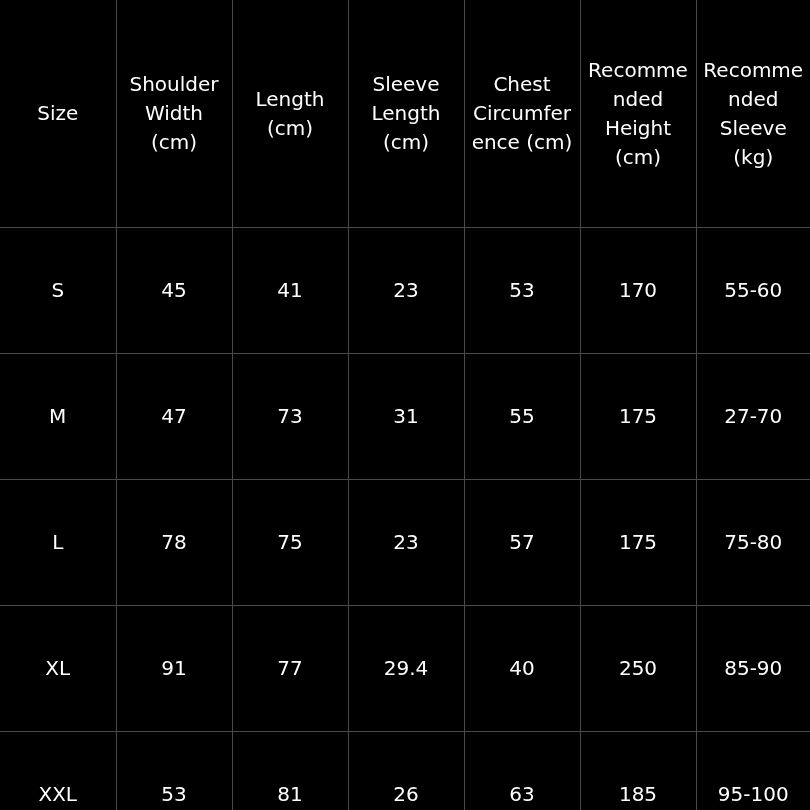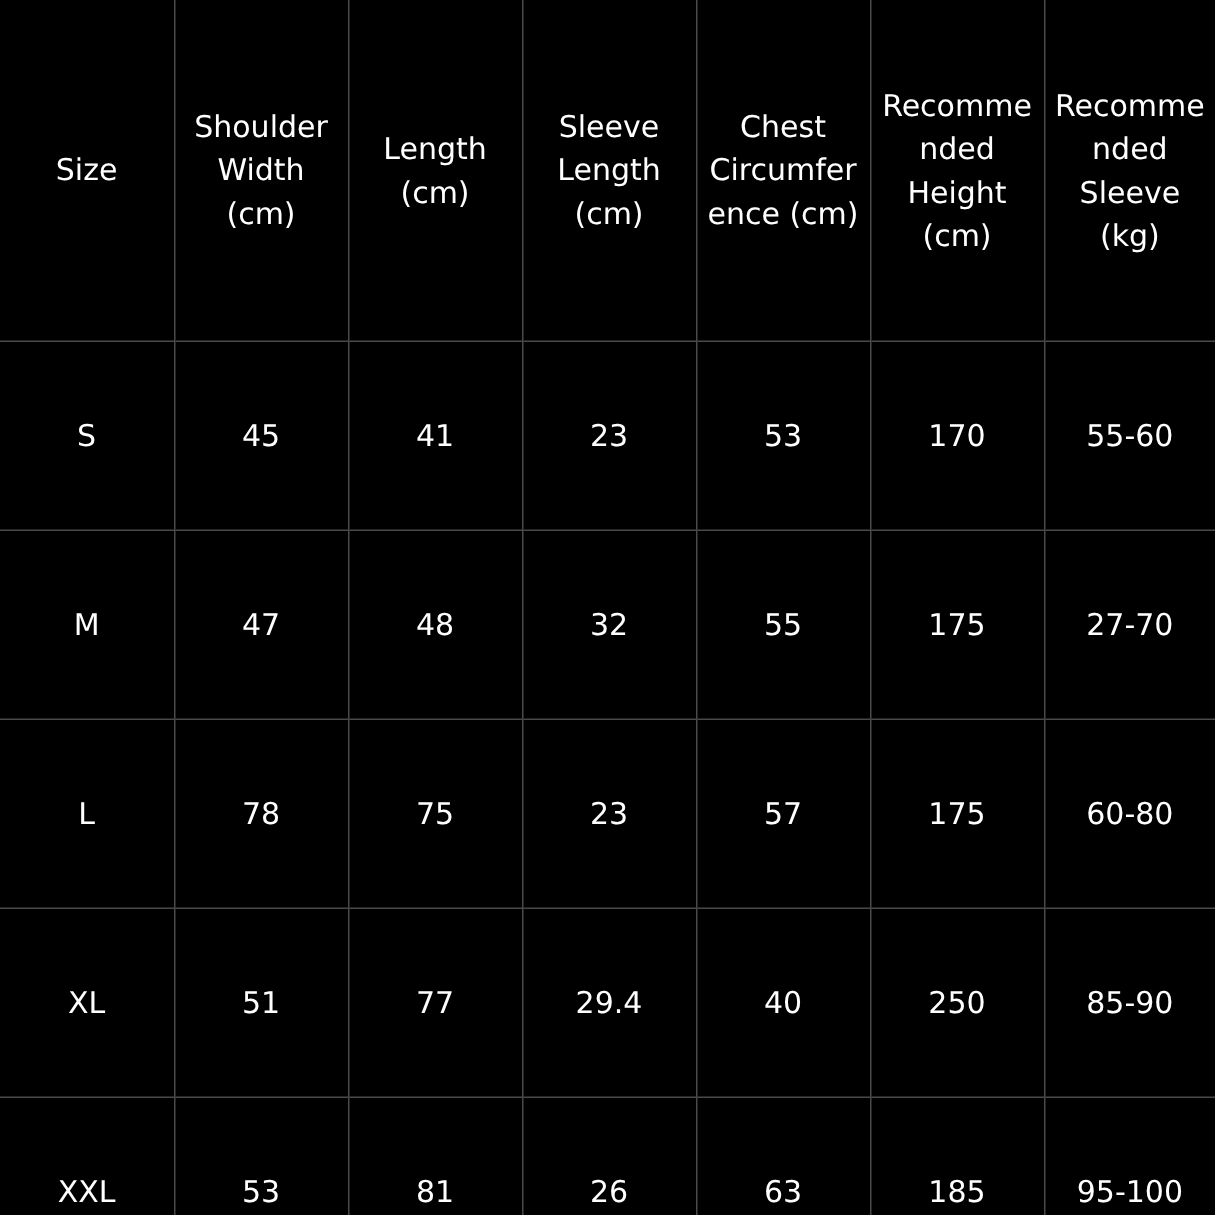--- a/index.html
+++ b/index.html
@@ -84,38 +84,38 @@
       <td>45</td>
       <td>41</td>
       <td>23</td>
       <td>53</td>
       <td>170</td>
       <td>55-60</td>
     </tr>
     <tr>
       <td>M</td>
       <td>47</td>
-      <td>48</td>
-      <td>32</td>
+      <td>73</td>
+      <td>31</td>
       <td>55</td>
       <td>175</td>
       <td>27-70</td>
     </tr>
     <tr>
       <td>L</td>
       <td>78</td>
       <td>75</td>
       <td>23</td>
       <td>57</td>
       <td>175</td>
-      <td>60-80</td>
+      <td>75-80</td>
     </tr>
     <tr>
       <td>XL</td>
-      <td>51</td>
+      <td>91</td>
       <td>77</td>
       <td>29.4</td>
       <td>40</td>
       <td>250</td>
       <td>85-90</td>
     </tr>
     <tr>
       <td>XXL</td>
       <td>53</td>
       <td>81</td>

